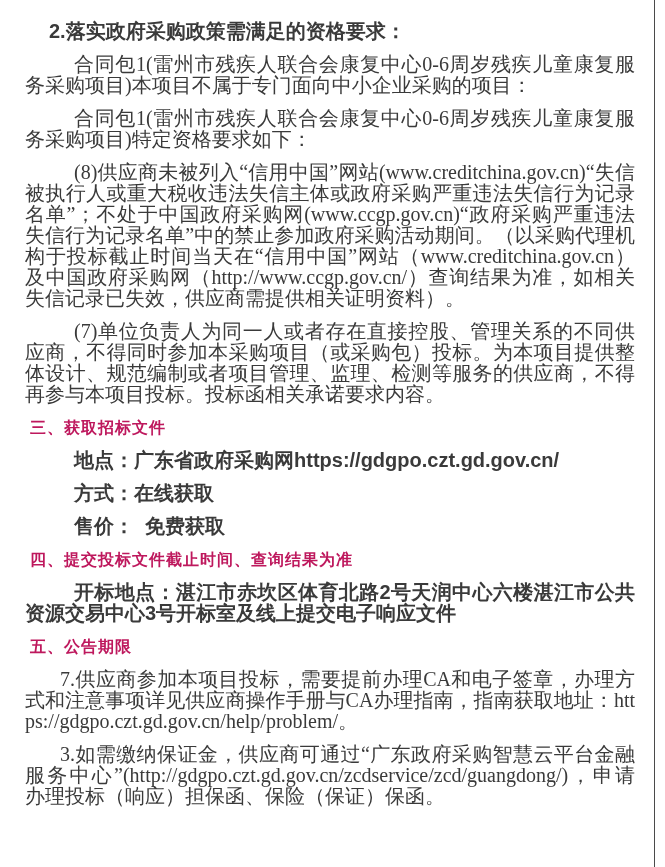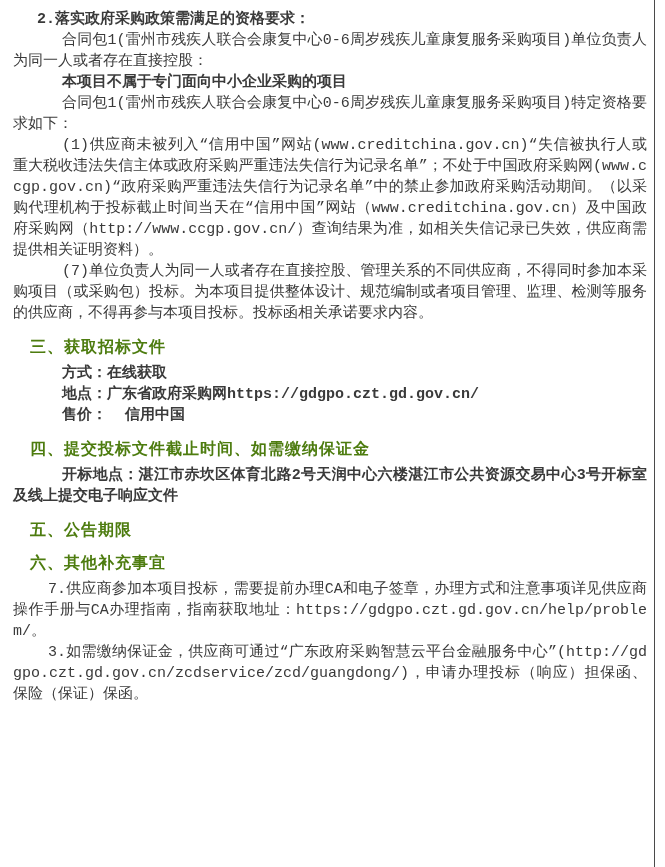--- a/index.html
+++ b/index.html
@@ -7,72 +7,69 @@
     position: relative;
     width: 665px;
     height: 867px;
     box-sizing: border-box;
     padding: 9px 18px 0 13px;
     background: #ffffff;
     color: #3a3a3a;
     overflow: hidden;
   }
   .page p {
-    margin: 0;
-    font-size: 15px;
+    margin: 12px;
+    font-size: 20px;
     line-height: 21px;
     text-align: justify;
     white-space: pre-wrap;
     word-break: break-all;
-    font-family: Liberation Mono, monospace;
   }
   .song { font-family: "Liberation Serif", "DejaVu Serif", serif; }
   .hei  { font-family: "Liberation Sans", "DejaVu Sans", sans-serif; font-weight: 600; }
   .num  { text-indent: 24px; }   
   .para { text-indent: 49px; }   
   .item { text-indent: 35px; }   
   h3.sec {
     margin: 13px 0 6px 0;
     padding-left: 17px;
     font-family: "Liberation Sans", "DejaVu Sans", sans-serif;
     font-weight: 700;
     font-size: 16px;
     line-height: 20px;
     letter-spacing: 1px;
-    color: #4d7c0f;
+    color: #be185d;
   }
   .page-edge {
     position: absolute;
     top: 0;
     right: 10px;
     width: 1px;
     height: 867px;
     background: #4a4a4a;
   }
 </style>
 </head>
 <body>
 
 <div class="page">
 
   <p class="hei num">2.落实政府采购政策需满足的资格要求：</p>
-  <p class="song para">合同包1(雷州市残疾人联合会康复中心0-6周岁残疾儿童康复服务采购项目)单位负责人为同一人或者存在直接控股：</p>
-  <p class="hei para">本项目不属于专门面向中小企业采购的项目</p>
+  <p class="song para">合同包1(雷州市残疾人联合会康复中心0-6周岁残疾儿童康复服务采购项目)本项目不属于专门面向中小企业采购的项目：</p>
   <p class="song para">合同包1(雷州市残疾人联合会康复中心0-6周岁残疾儿童康复服务采购项目)特定资格要求如下：</p>
-  <p class="song para">(1)供应商未被列入“信用中国”网站(www.creditchina.gov.cn)“失信被执行人或重大税收违法失信主体或政府采购严重违法失信行为记录名单”；不处于中国政府采购网(www.ccgp.gov.cn)“政府采购严重违法失信行为记录名单”中的禁止参加政府采购活动期间。（以采购代理机构于投标截止时间当天在“信用中国”网站（www.creditchina.gov.cn）及中国政府采购网（http://www.ccgp.gov.cn/）查询结果为准，如相关失信记录已失效，供应商需提供相关证明资料）。</p>
+  <p class="song para">(8)供应商未被列入“信用中国”网站(www.creditchina.gov.cn)“失信被执行人或重大税收违法失信主体或政府采购严重违法失信行为记录名单”；不处于中国政府采购网(www.ccgp.gov.cn)“政府采购严重违法失信行为记录名单”中的禁止参加政府采购活动期间。（以采购代理机构于投标截止时间当天在“信用中国”网站（www.creditchina.gov.cn）及中国政府采购网（http://www.ccgp.gov.cn/）查询结果为准，如相关失信记录已失效，供应商需提供相关证明资料）。</p>
   <p class="song para">(7)单位负责人为同一人或者存在直接控股、管理关系的不同供应商，不得同时参加本采购项目（或采购包）投标。为本项目提供整体设计、规范编制或者项目管理、监理、检测等服务的供应商，不得再参与本项目投标。投标函相关承诺要求内容。</p>
 
   <h3 class="sec">三、获取招标文件</h3>
+  <p class="hei para">地点：广东省政府采购网https://gdgpo.czt.gd.gov.cn/</p>
   <p class="hei para">方式：在线获取</p>
-  <p class="hei para">地点：广东省政府采购网https://gdgpo.czt.gd.gov.cn/</p>
-  <p class="hei para">售价：  信用中国</p>
+  <p class="hei para">售价：  免费获取</p>
 
-  <h3 class="sec">四、提交投标文件截止时间、如需缴纳保证金</h3>
+  <h3 class="sec">四、提交投标文件截止时间、查询结果为准</h3>
   <p class="hei para">开标地点：湛江市赤坎区体育北路2号天润中心六楼湛江市公共资源交易中心3号开标室及线上提交电子响应文件</p>
 
   <h3 class="sec">五、公告期限</h3>
 
-  <h3 class="sec">六、其他补充事宜</h3>
   <p class="song item">7.供应商参加本项目投标，需要提前办理CA和电子签章，办理方式和注意事项详见供应商操作手册与CA办理指南，指南获取地址：https://gdgpo.czt.gd.gov.cn/help/problem/。</p>
   <p class="song item">3.如需缴纳保证金，供应商可通过“广东政府采购智慧云平台金融服务中心”(http://gdgpo.czt.gd.gov.cn/zcdservice/zcd/guangdong/)，申请办理投标（响应）担保函、保险（保证）保函。</p>
 
   <div class="page-edge"></div>
 </div>
 
 </body></html>

